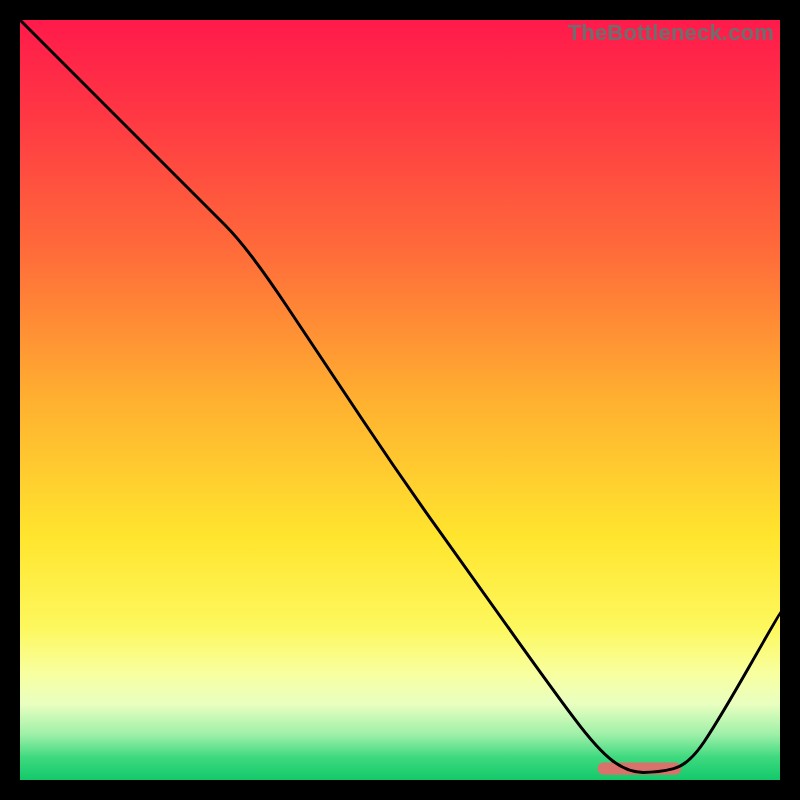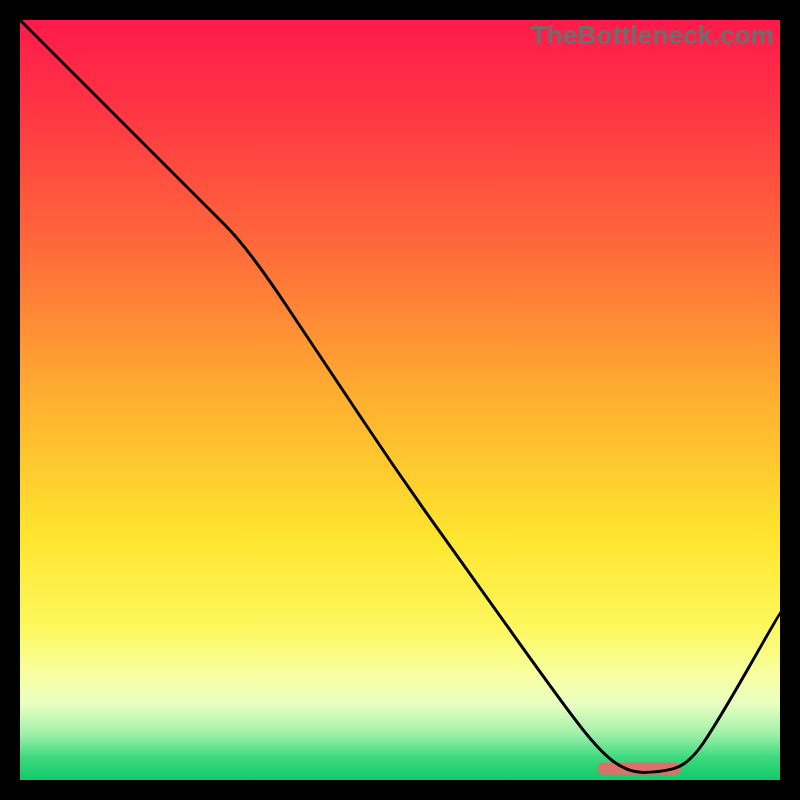--- a/index.html
+++ b/index.html
@@ -23,21 +23,21 @@
     position: absolute;
     left: 0;
     top: 0;
     width: 760px;
     height: 760px;
   }
   .watermark {
     position: absolute;
     right: 6px;
     top: 0px;
-    font-size: 26px;
+    font-size: 22px;
     font-weight: 600;
     color: #6e6e6e;
     letter-spacing: 0.2px;
     user-select: none;
   }
 </style>
 </head>
 <body>
 
 <div class="frame">

